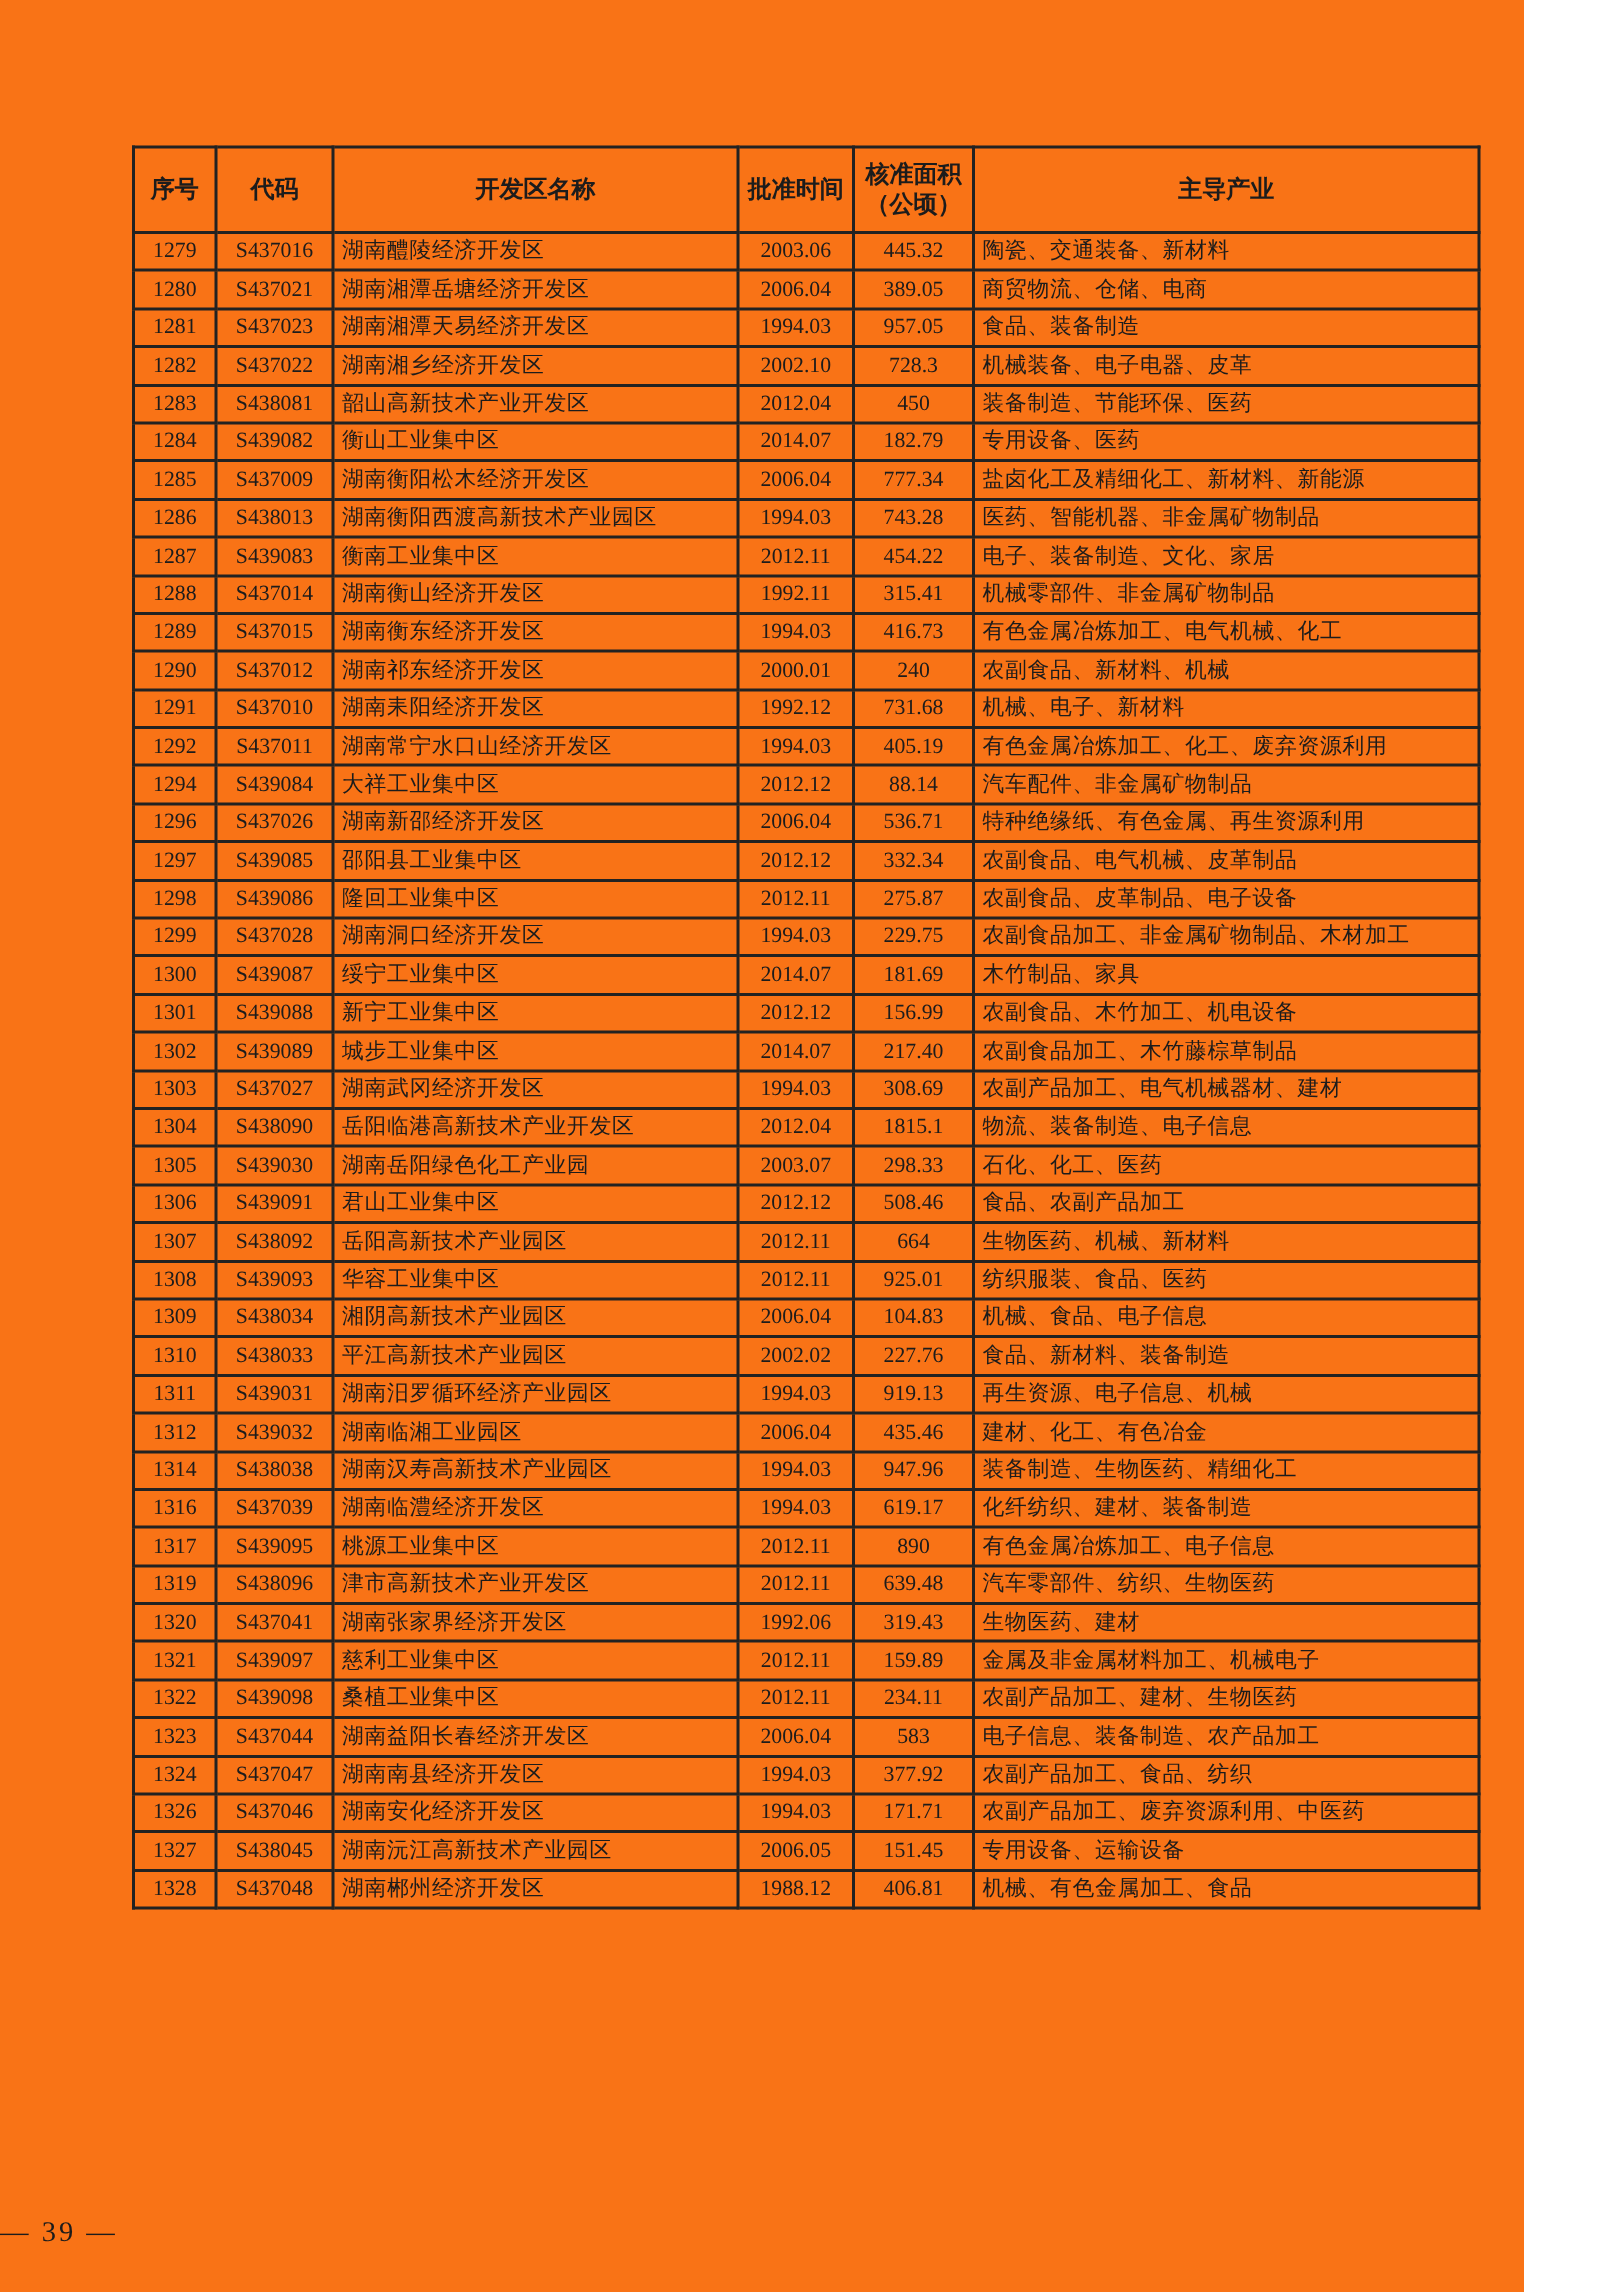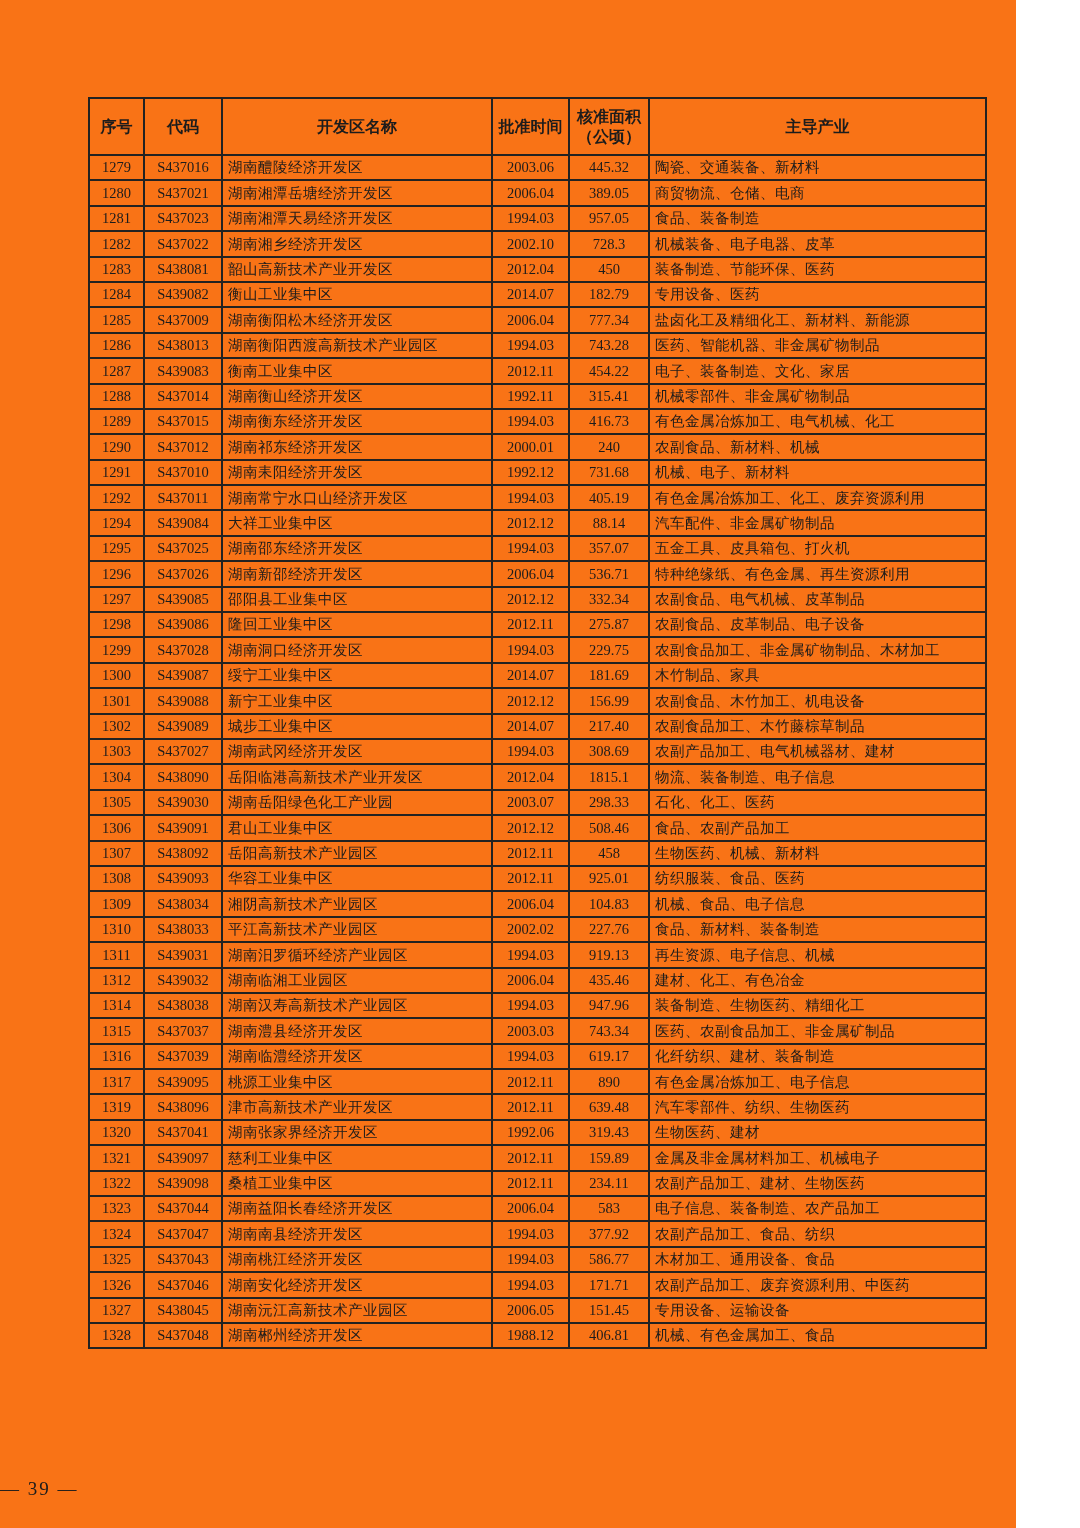--- a/index.html
+++ b/index.html
@@ -207,28 +207,20 @@
         </tr>
         <tr>
           <td class="center num">1294</td>
           <td class="center num">S439084</td>
           <td class="left">大祥工业集中区</td>
           <td class="center num">2012.12</td>
           <td class="center num">88.14</td>
           <td class="left">汽车配件、非金属矿物制品</td>
         </tr>
         <tr>
-          <td class="center num">1295</td>
-          <td class="center num">S437025</td>
-          <td class="left">湖南邵东经济开发区</td>
-          <td class="center num">1994.03</td>
-          <td class="center num">357.07</td>
-          <td class="left">五金工具、皮具箱包、打火机</td>
-        </tr>
-        <tr>
           <td class="center num">1296</td>
           <td class="center num">S437026</td>
           <td class="left">湖南新邵经济开发区</td>
           <td class="center num">2006.04</td>
           <td class="center num">536.71</td>
           <td class="left">特种绝缘纸、有色金属、再生资源利用</td>
         </tr>
         <tr>
           <td class="center num">1297</td>
           <td class="center num">S439085</td>
@@ -307,21 +299,21 @@
           <td class="left">君山工业集中区</td>
           <td class="center num">2012.12</td>
           <td class="center num">508.46</td>
           <td class="left">食品、农副产品加工</td>
         </tr>
         <tr>
           <td class="center num">1307</td>
           <td class="center num">S438092</td>
           <td class="left">岳阳高新技术产业园区</td>
           <td class="center num">2012.11</td>
-          <td class="center num">458</td>
+          <td class="center num">664</td>
           <td class="left">生物医药、机械、新材料</td>
         </tr>
         <tr>
           <td class="center num">1308</td>
           <td class="center num">S439093</td>
           <td class="left">华容工业集中区</td>
           <td class="center num">2012.11</td>
           <td class="center num">925.01</td>
           <td class="left">纺织服装、食品、医药</td>
         </tr>
@@ -359,28 +351,20 @@
         </tr>
         <tr>
           <td class="center num">1314</td>
           <td class="center num">S438038</td>
           <td class="left">湖南汉寿高新技术产业园区</td>
           <td class="center num">1994.03</td>
           <td class="center num">947.96</td>
           <td class="left">装备制造、生物医药、精细化工</td>
         </tr>
         <tr>
-          <td class="center num">1315</td>
-          <td class="center num">S437037</td>
-          <td class="left">湖南澧县经济开发区</td>
-          <td class="center num">2003.03</td>
-          <td class="center num">743.34</td>
-          <td class="left">医药、农副食品加工、非金属矿制品</td>
-        </tr>
-        <tr>
           <td class="center num">1316</td>
           <td class="center num">S437039</td>
           <td class="left">湖南临澧经济开发区</td>
           <td class="center num">1994.03</td>
           <td class="center num">619.17</td>
           <td class="left">化纤纺织、建材、装备制造</td>
         </tr>
         <tr>
           <td class="center num">1317</td>
           <td class="center num">S439095</td>
@@ -429,28 +413,20 @@
           <td class="center num">583</td>
           <td class="left">电子信息、装备制造、农产品加工</td>
         </tr>
         <tr>
           <td class="center num">1324</td>
           <td class="center num">S437047</td>
           <td class="left">湖南南县经济开发区</td>
           <td class="center num">1994.03</td>
           <td class="center num">377.92</td>
           <td class="left">农副产品加工、食品、纺织</td>
-        </tr>
-        <tr>
-          <td class="center num">1325</td>
-          <td class="center num">S437043</td>
-          <td class="left">湖南桃江经济开发区</td>
-          <td class="center num">1994.03</td>
-          <td class="center num">586.77</td>
-          <td class="left">木材加工、通用设备、食品</td>
         </tr>
         <tr>
           <td class="center num">1326</td>
           <td class="center num">S437046</td>
           <td class="left">湖南安化经济开发区</td>
           <td class="center num">1994.03</td>
           <td class="center num">171.71</td>
           <td class="left">农副产品加工、废弃资源利用、中医药</td>
         </tr>
         <tr>

